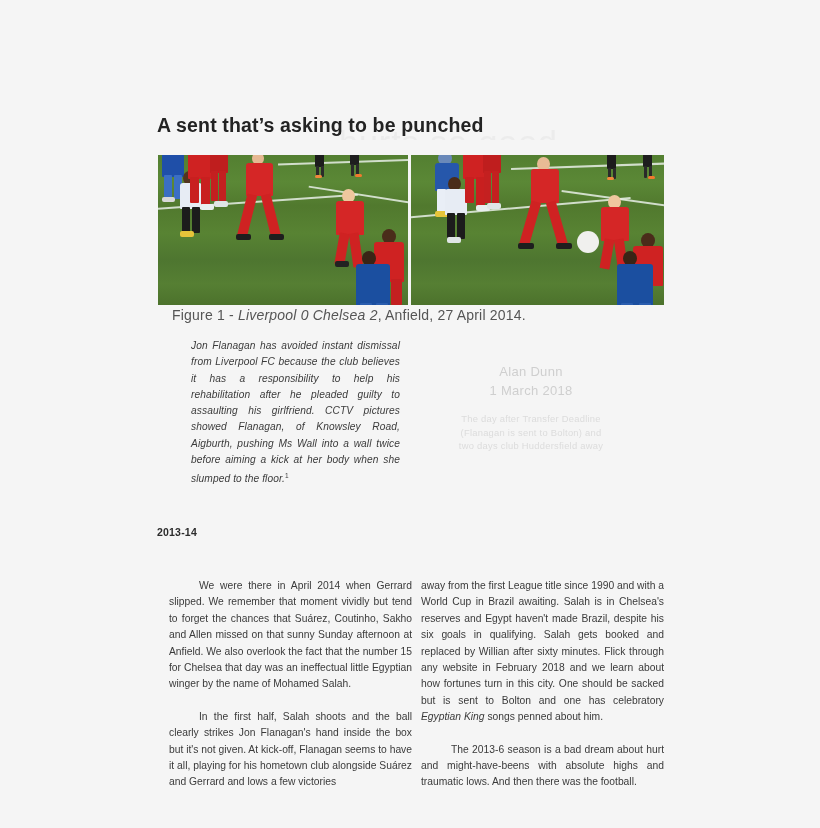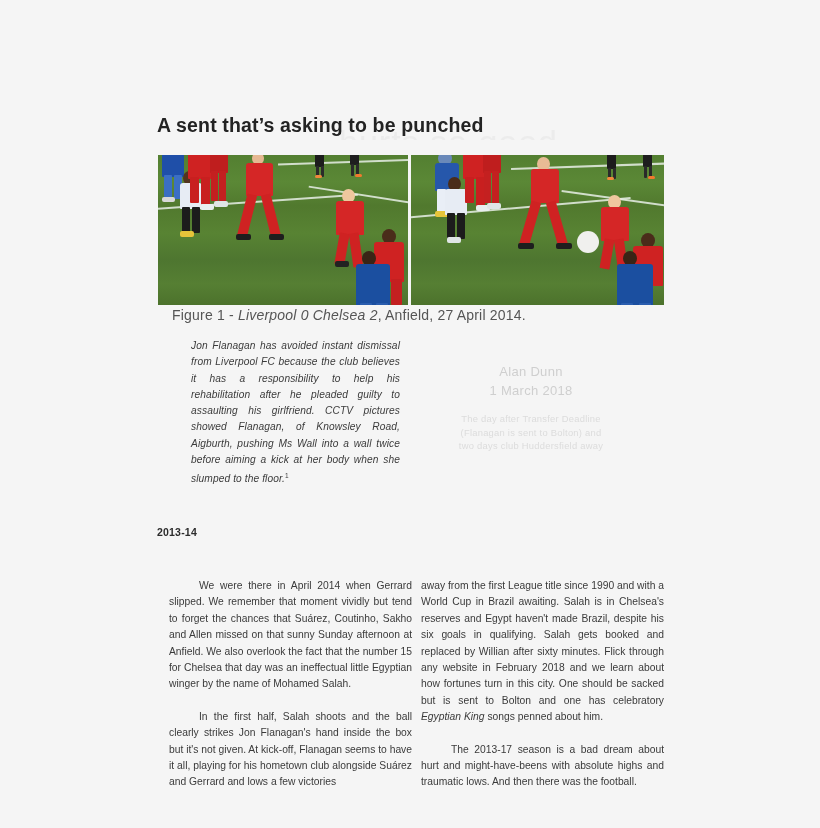--- a/index.html
+++ b/index.html
@@ -411,16 +411,16 @@
 
   <div class="section-heading">2013-14</div>
 
   <div class="col col-left">
     <p>We were there in April 2014 when Gerrard slipped. We remember that moment vividly but tend to forget the chances that Suárez, Coutinho, Sakho and Allen missed on that sunny Sunday afternoon at Anfield. We also overlook the fact that the number 15 for Chelsea that day was an ineffectual little Egyptian winger by the name of Mohamed Salah.</p>
     <p>In the first half, Salah shoots and the ball clearly strikes Jon Flanagan's hand inside the box but it's not given. At kick-off, Flanagan seems to have it all, playing for his hometown club alongside Suárez and Gerrard and lows a few victories</p>
   </div>
 
   <div class="col col-right">
     <p style="text-indent:0;"><span>away from the first League title since 1990 and with a World Cup in Brazil awaiting. Salah is in Chelsea's reserves and Egypt haven't made Brazil, despite his six goals in qualifying. Salah gets booked and replaced by Willian after sixty minutes. Flick through any website in February 2018 and we learn about how fortunes turn in this city. One should be sacked but is sent to Bolton and one has celebratory </span><span class="ital">Egyptian King</span><span> songs penned about him.</span></p>
-    <p>The 2013-17 season is a bad dream about hurt and might-have-beens with absolute highs and traumatic lows. And then there was the football.</p>
+    <p>The 2013-6 season is a bad dream about hurt and might-have-beens with absolute highs and traumatic lows. And then there was the football.</p>
   </div>
 
 </div>
 
 </body></html>

